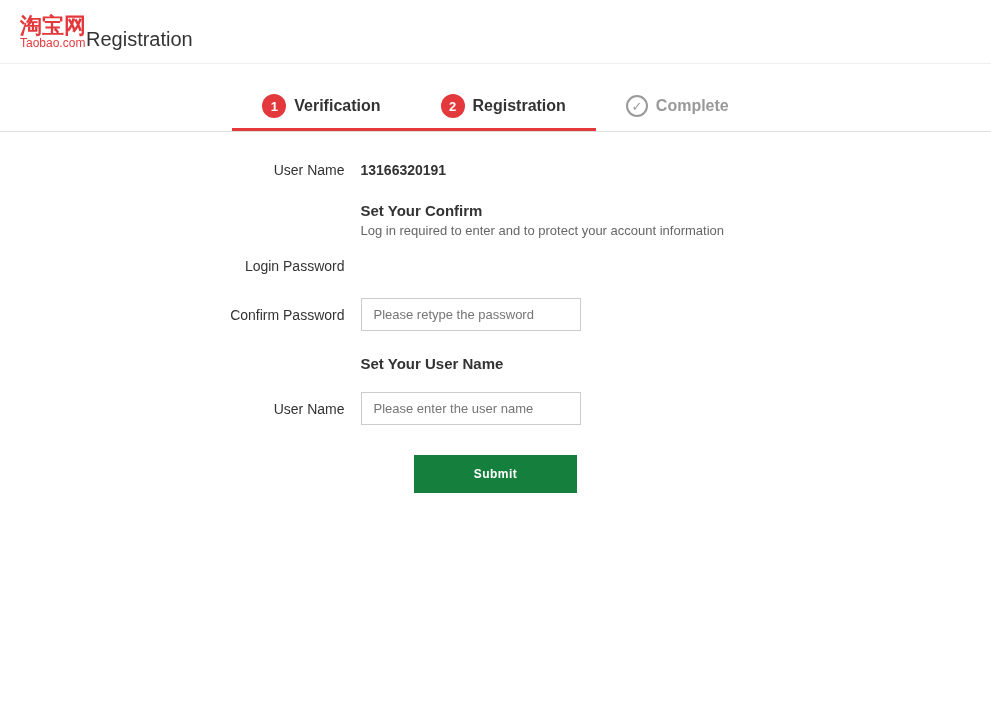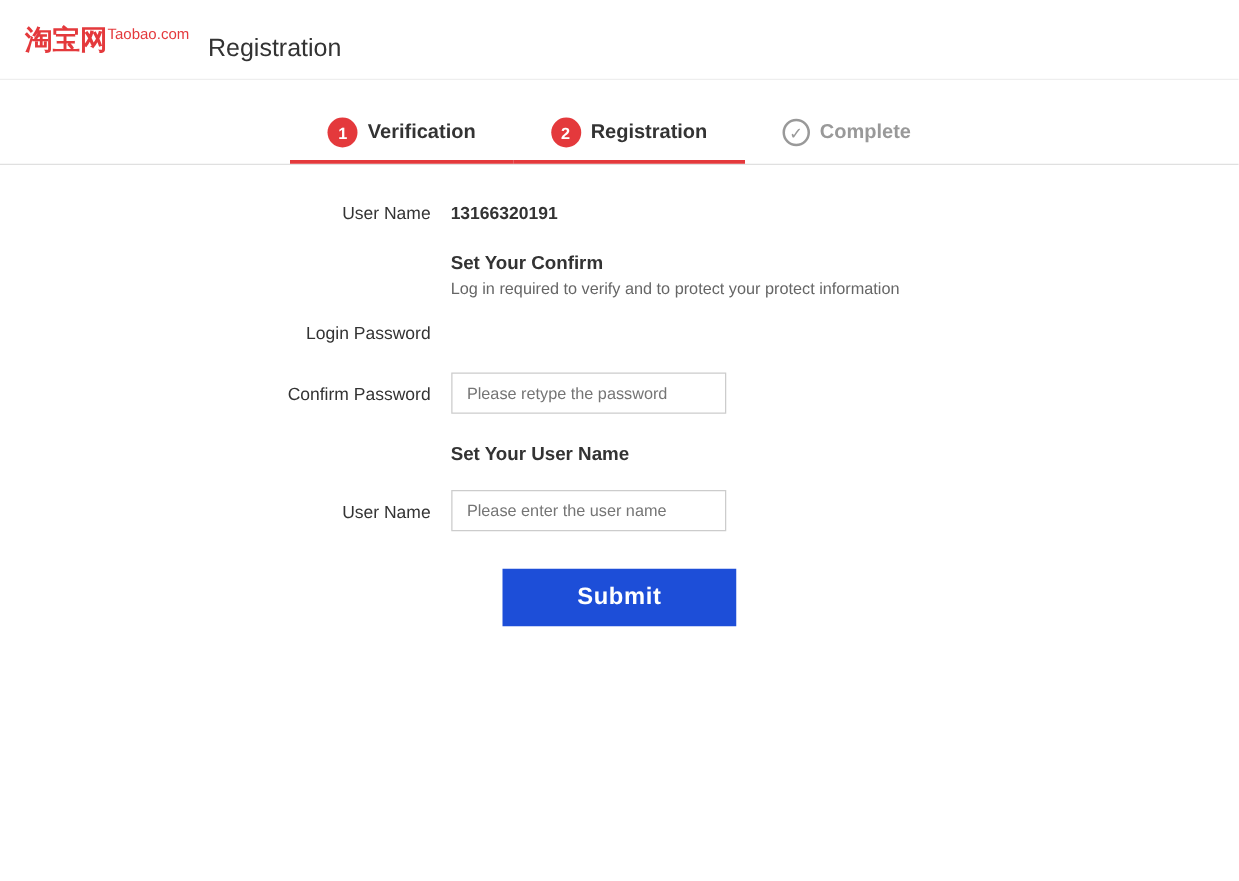--- a/index.html
+++ b/index.html
@@ -19,22 +19,22 @@
     
     .header {
       display: flex;
       align-items: center;
       padding: 12px 20px;
       border-bottom: 1px solid #eee;
     }
 
     .logo-container {
       display: flex;
-      flex-direction: row;
-      margin-right: 15px;
+      flex-direction: column;
+      margin-right: 0;
     }
 
     .logo-top {
       font-size: 22px;
       font-weight: bold;
       color: #e4393c;
       line-height: 1;
       font-family: 'SimHei', Arial, sans-serif;
     }
 
@@ -172,25 +172,25 @@
       color: #666;
     }
 
     .submit-row {
       display: flex;
       justify-content: center;
       margin-top: 30px;
     }
 
     .submit-btn {
-      background: #1d4ed8;
+      background: #15803d;
       color: #fff;
       border: none;
       padding: 12px 60px;
-      font-size: 19px;
+      font-size: 12px;
       font-weight: bold;
       cursor: pointer;
       letter-spacing: 0.5px;
     }
 
     .divider {
       border: none;
       border-top: 1px solid #e0e0e0;
       margin: 0;
     }
@@ -226,21 +226,21 @@
 
   <div class="form-row">
     <div class="form-label">User Name</div>
     <div class="form-value">13166320191</div>
   </div>
 
   <div class="section-heading-row">
     <div class="section-heading-spacer"></div>
     <div>
       <div class="section-heading">Set Your Confirm</div>
-      <div class="help-text" style="margin-top:4px;">Log in required to verify and to protect your protect information</div>
+      <div class="help-text" style="margin-top:4px;">Log in required to enter and to protect your account information</div>
     </div>
   </div>
 
   <div class="form-row">
     <div class="form-label">Login Password</div>
   </div>
 
   <div class="form-row">
     <div class="form-label">Confirm Password</div>
     <input class="form-input" type="password" placeholder="Please retype the password" style="">

